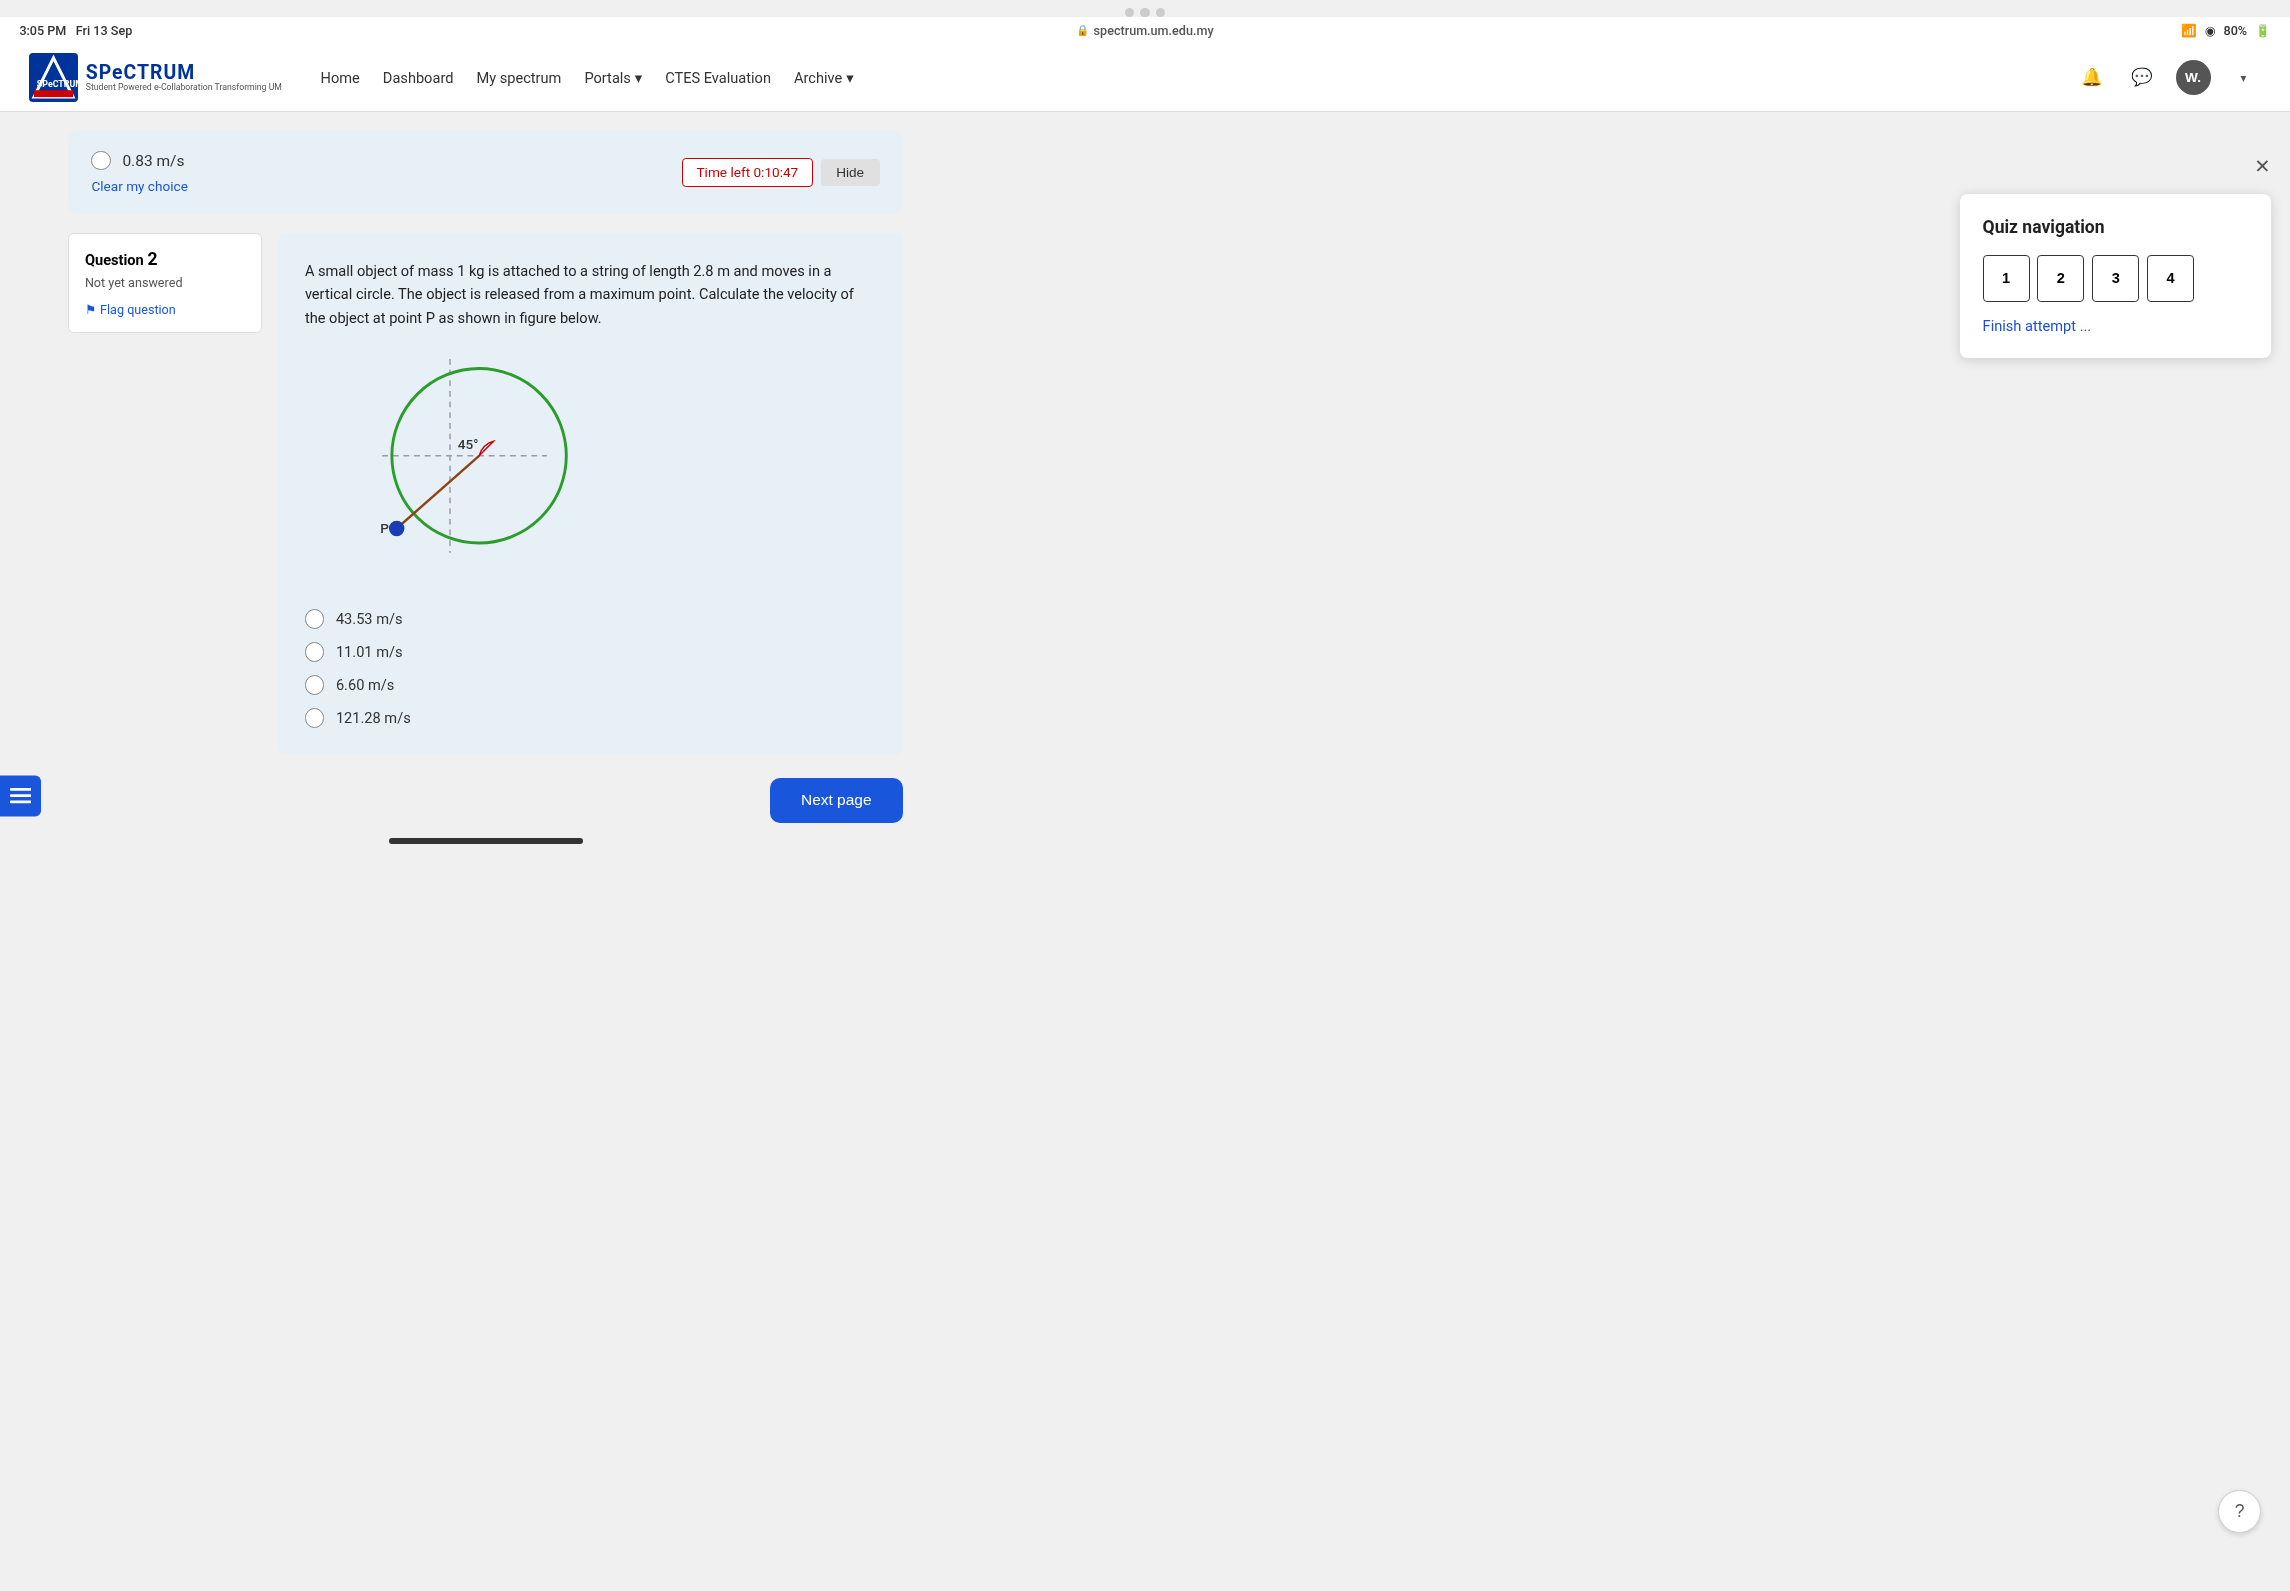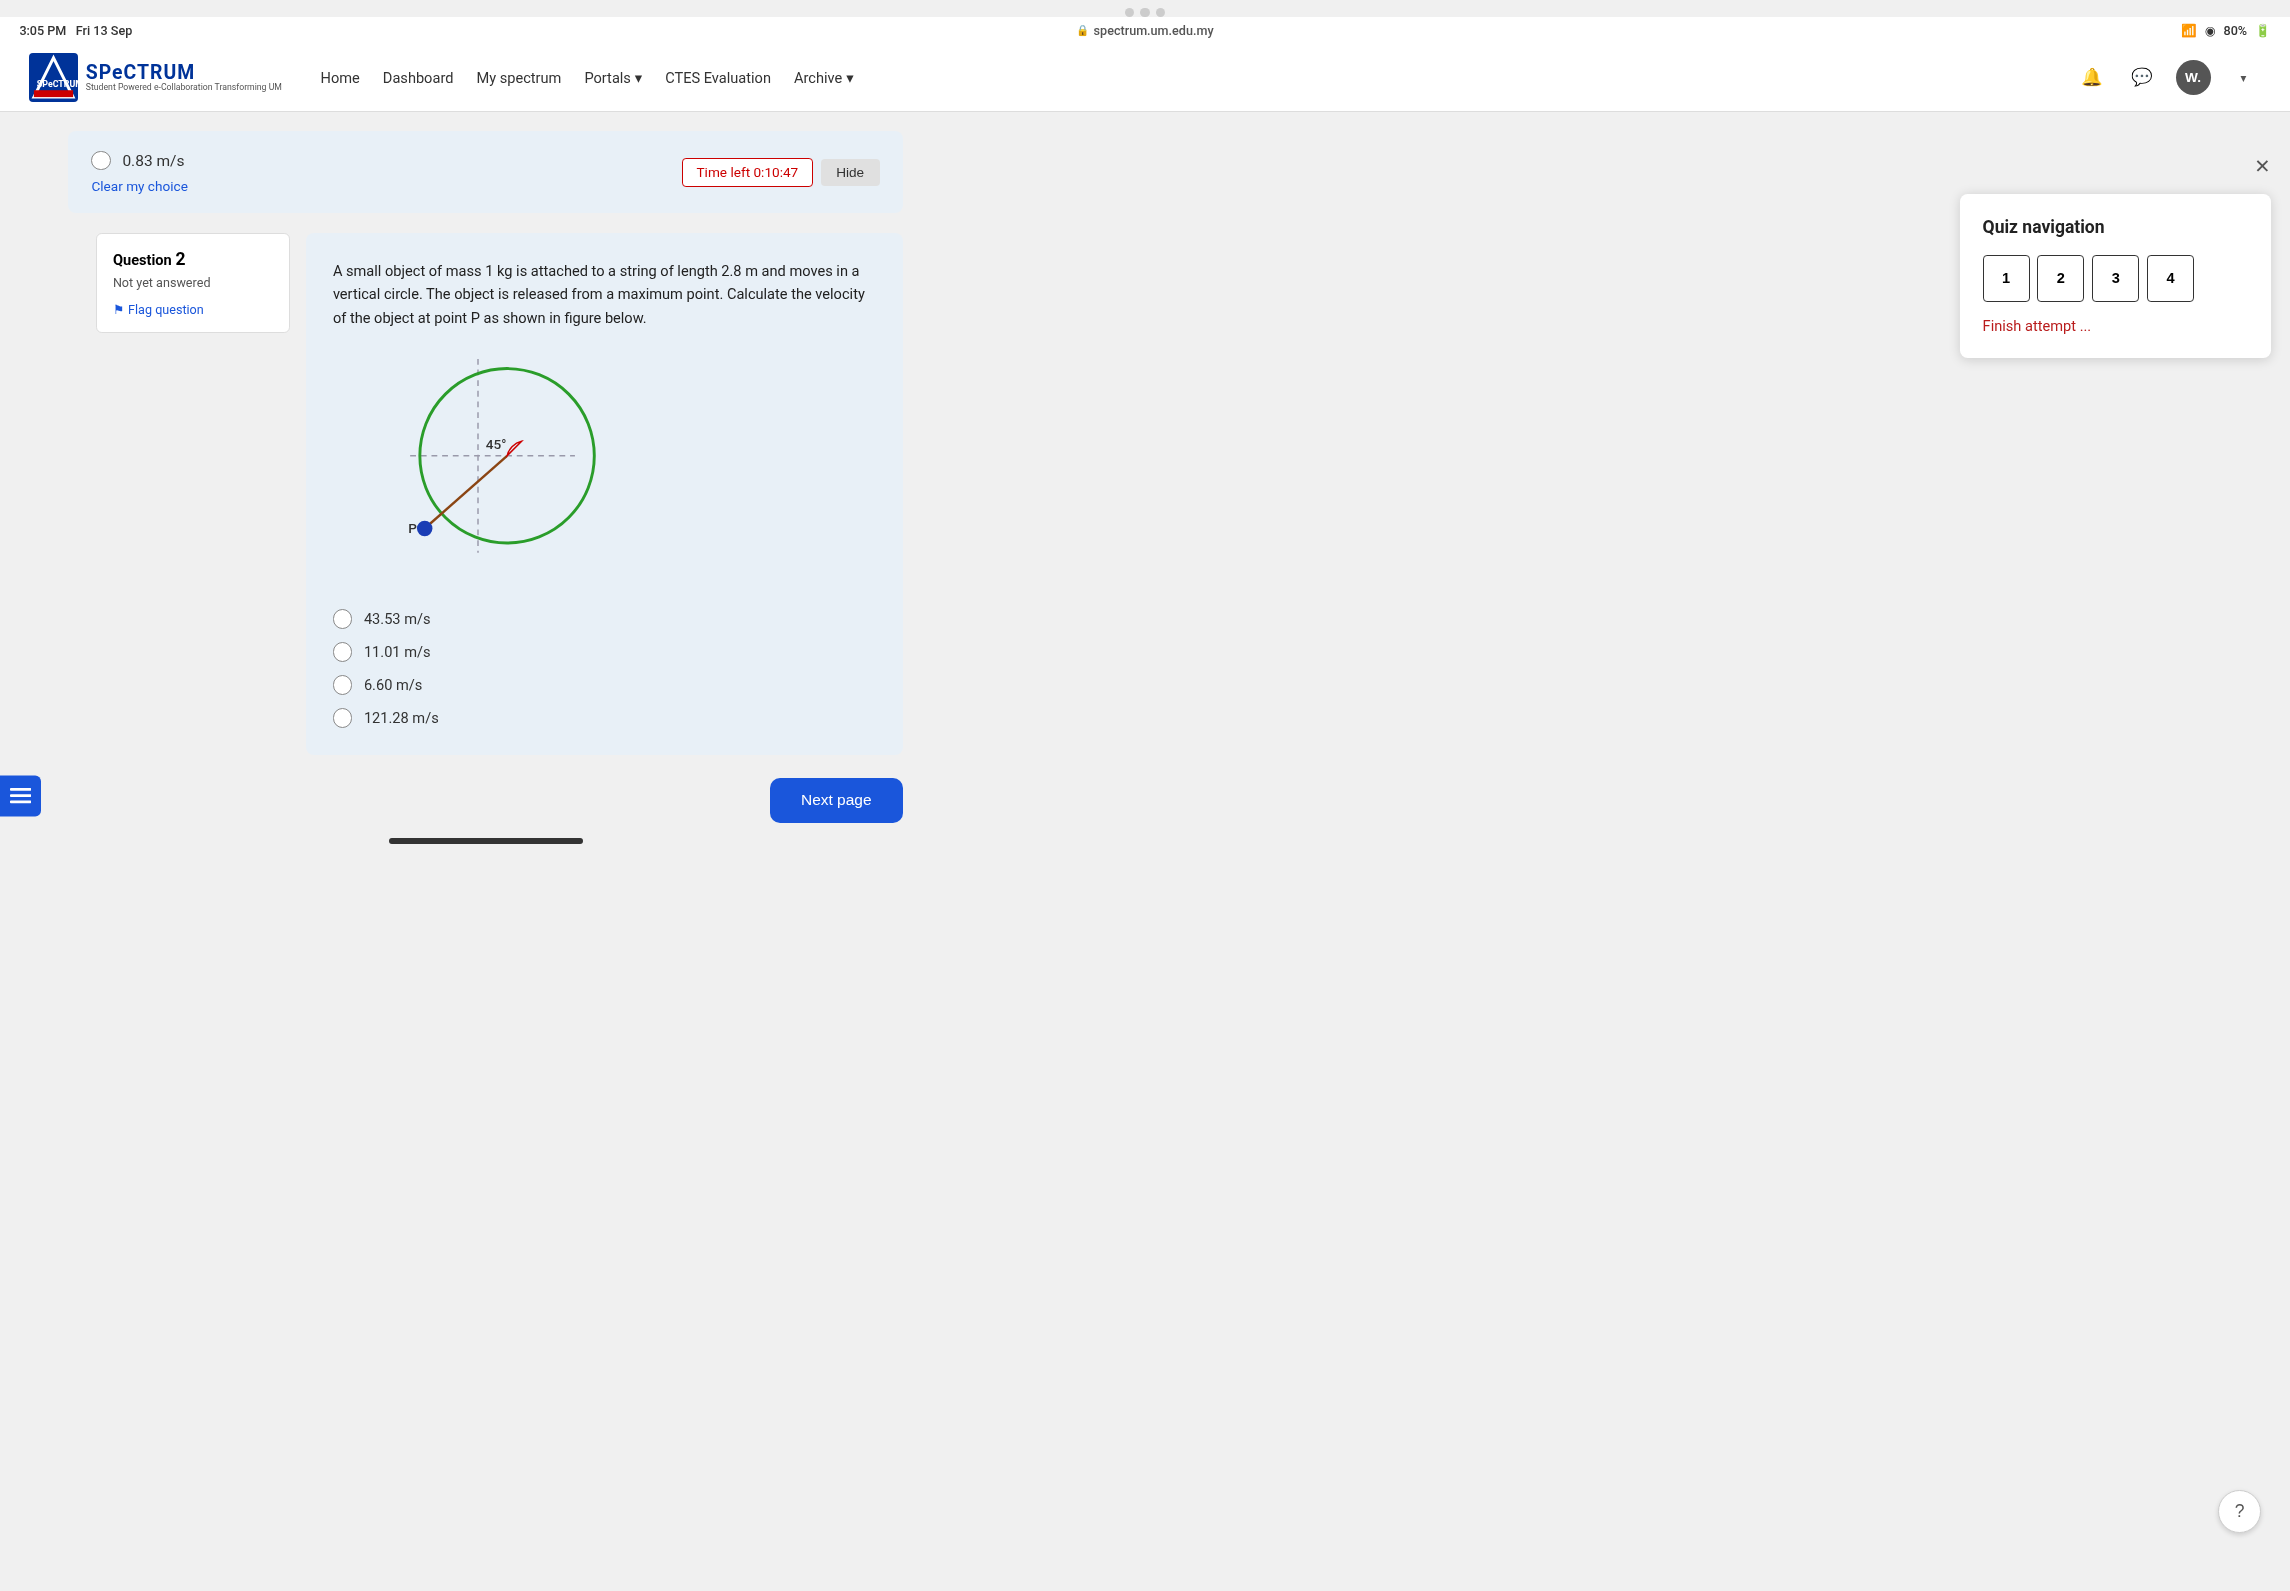--- a/index.html
+++ b/index.html
@@ -218,21 +218,20 @@
       margin: 19.4px 19.4px 0 19.4px;
     }
     .question-info-box {
       background: #fff;
       border: 1px solid #ddd;
       border-radius: 5.8px;
       padding: 15.5px;
       width: 194px;
       flex-shrink: 0;
       height: fit-content;
-      margin-left: 28px;
     }
     .question-info-box .q-label {
       font-weight: 700;
       font-size: 14.6px;
       margin-bottom: 5.8px;
     }
     .question-info-box .q-label span {
       color: #000;
     }
     .q-status {
@@ -336,21 +335,21 @@
       border-radius: 3.9px;
       background: #fff;
       font-size: 14.6px;
       font-weight: 600;
       cursor: pointer;
       display: flex;
       align-items: center;
       justify-content: center;
     }
     .finish-attempt-link {
-      color: #b91c1c;
+      color: #1d4ed8;
       font-size: 14.6px;
       cursor: pointer;
       text-decoration: none;
     }
 
     
     .close-panel-btn {
       position: fixed;
       right: 19.4px;
       top: 155px;

